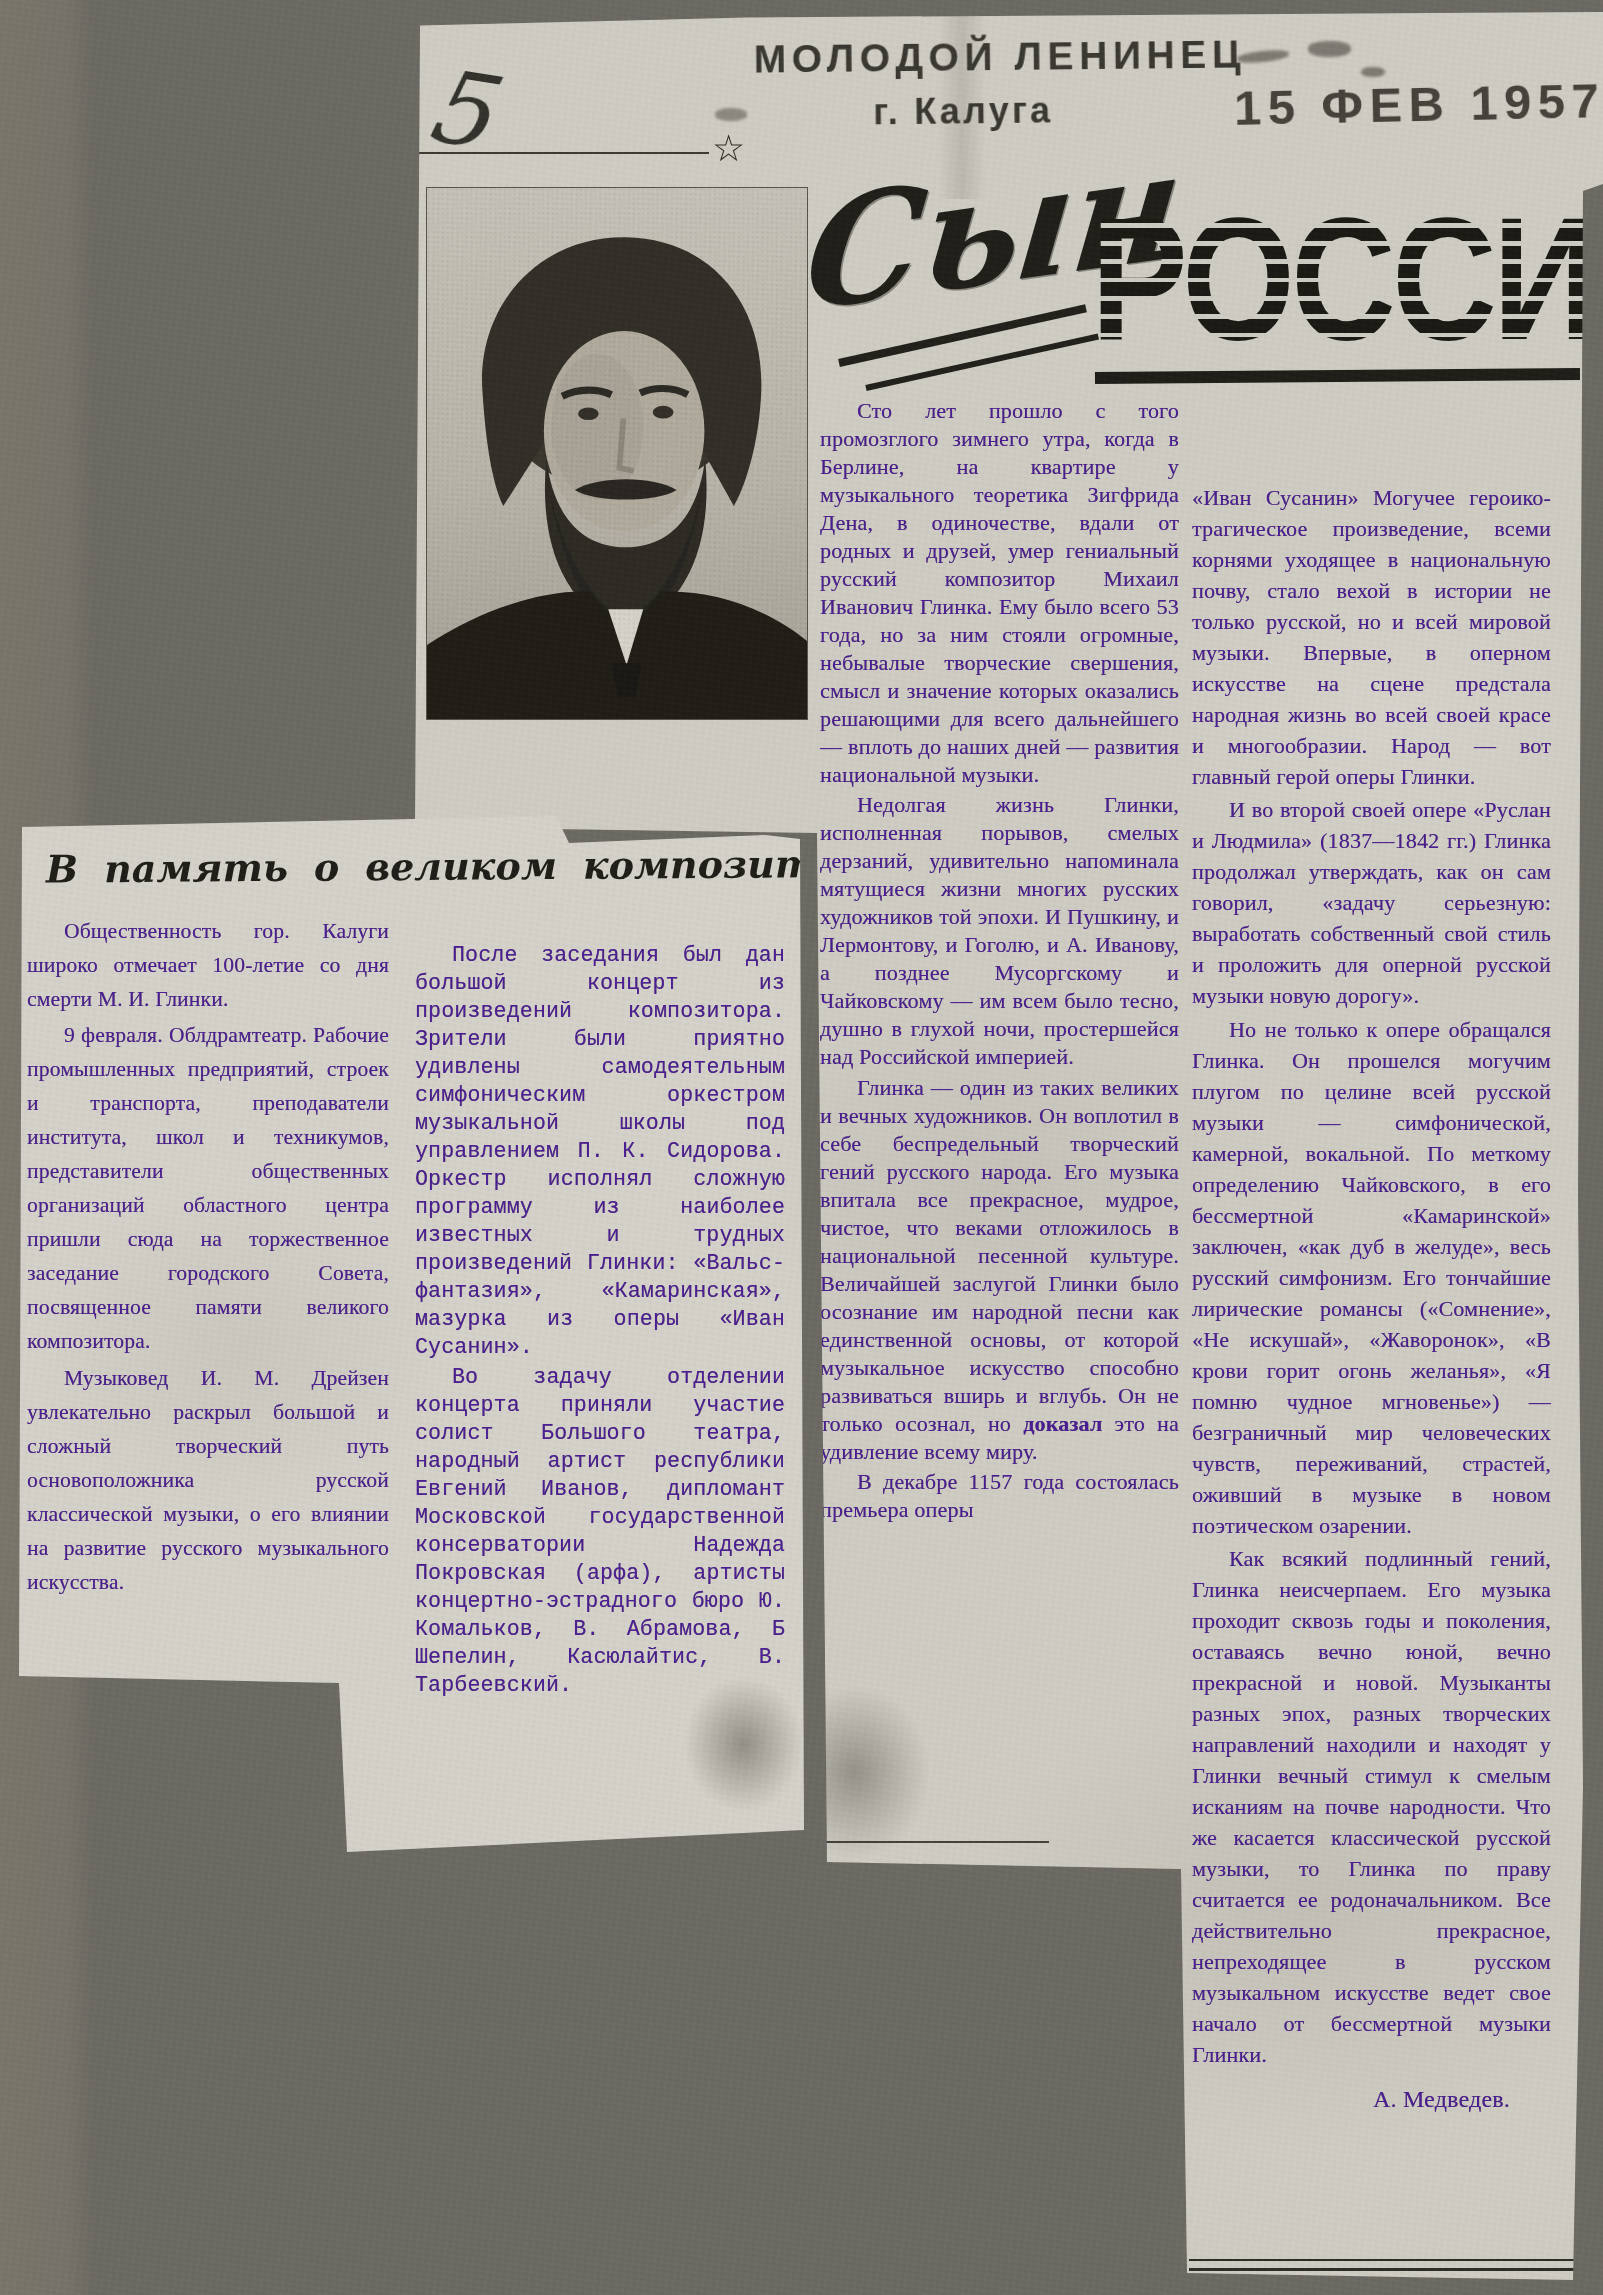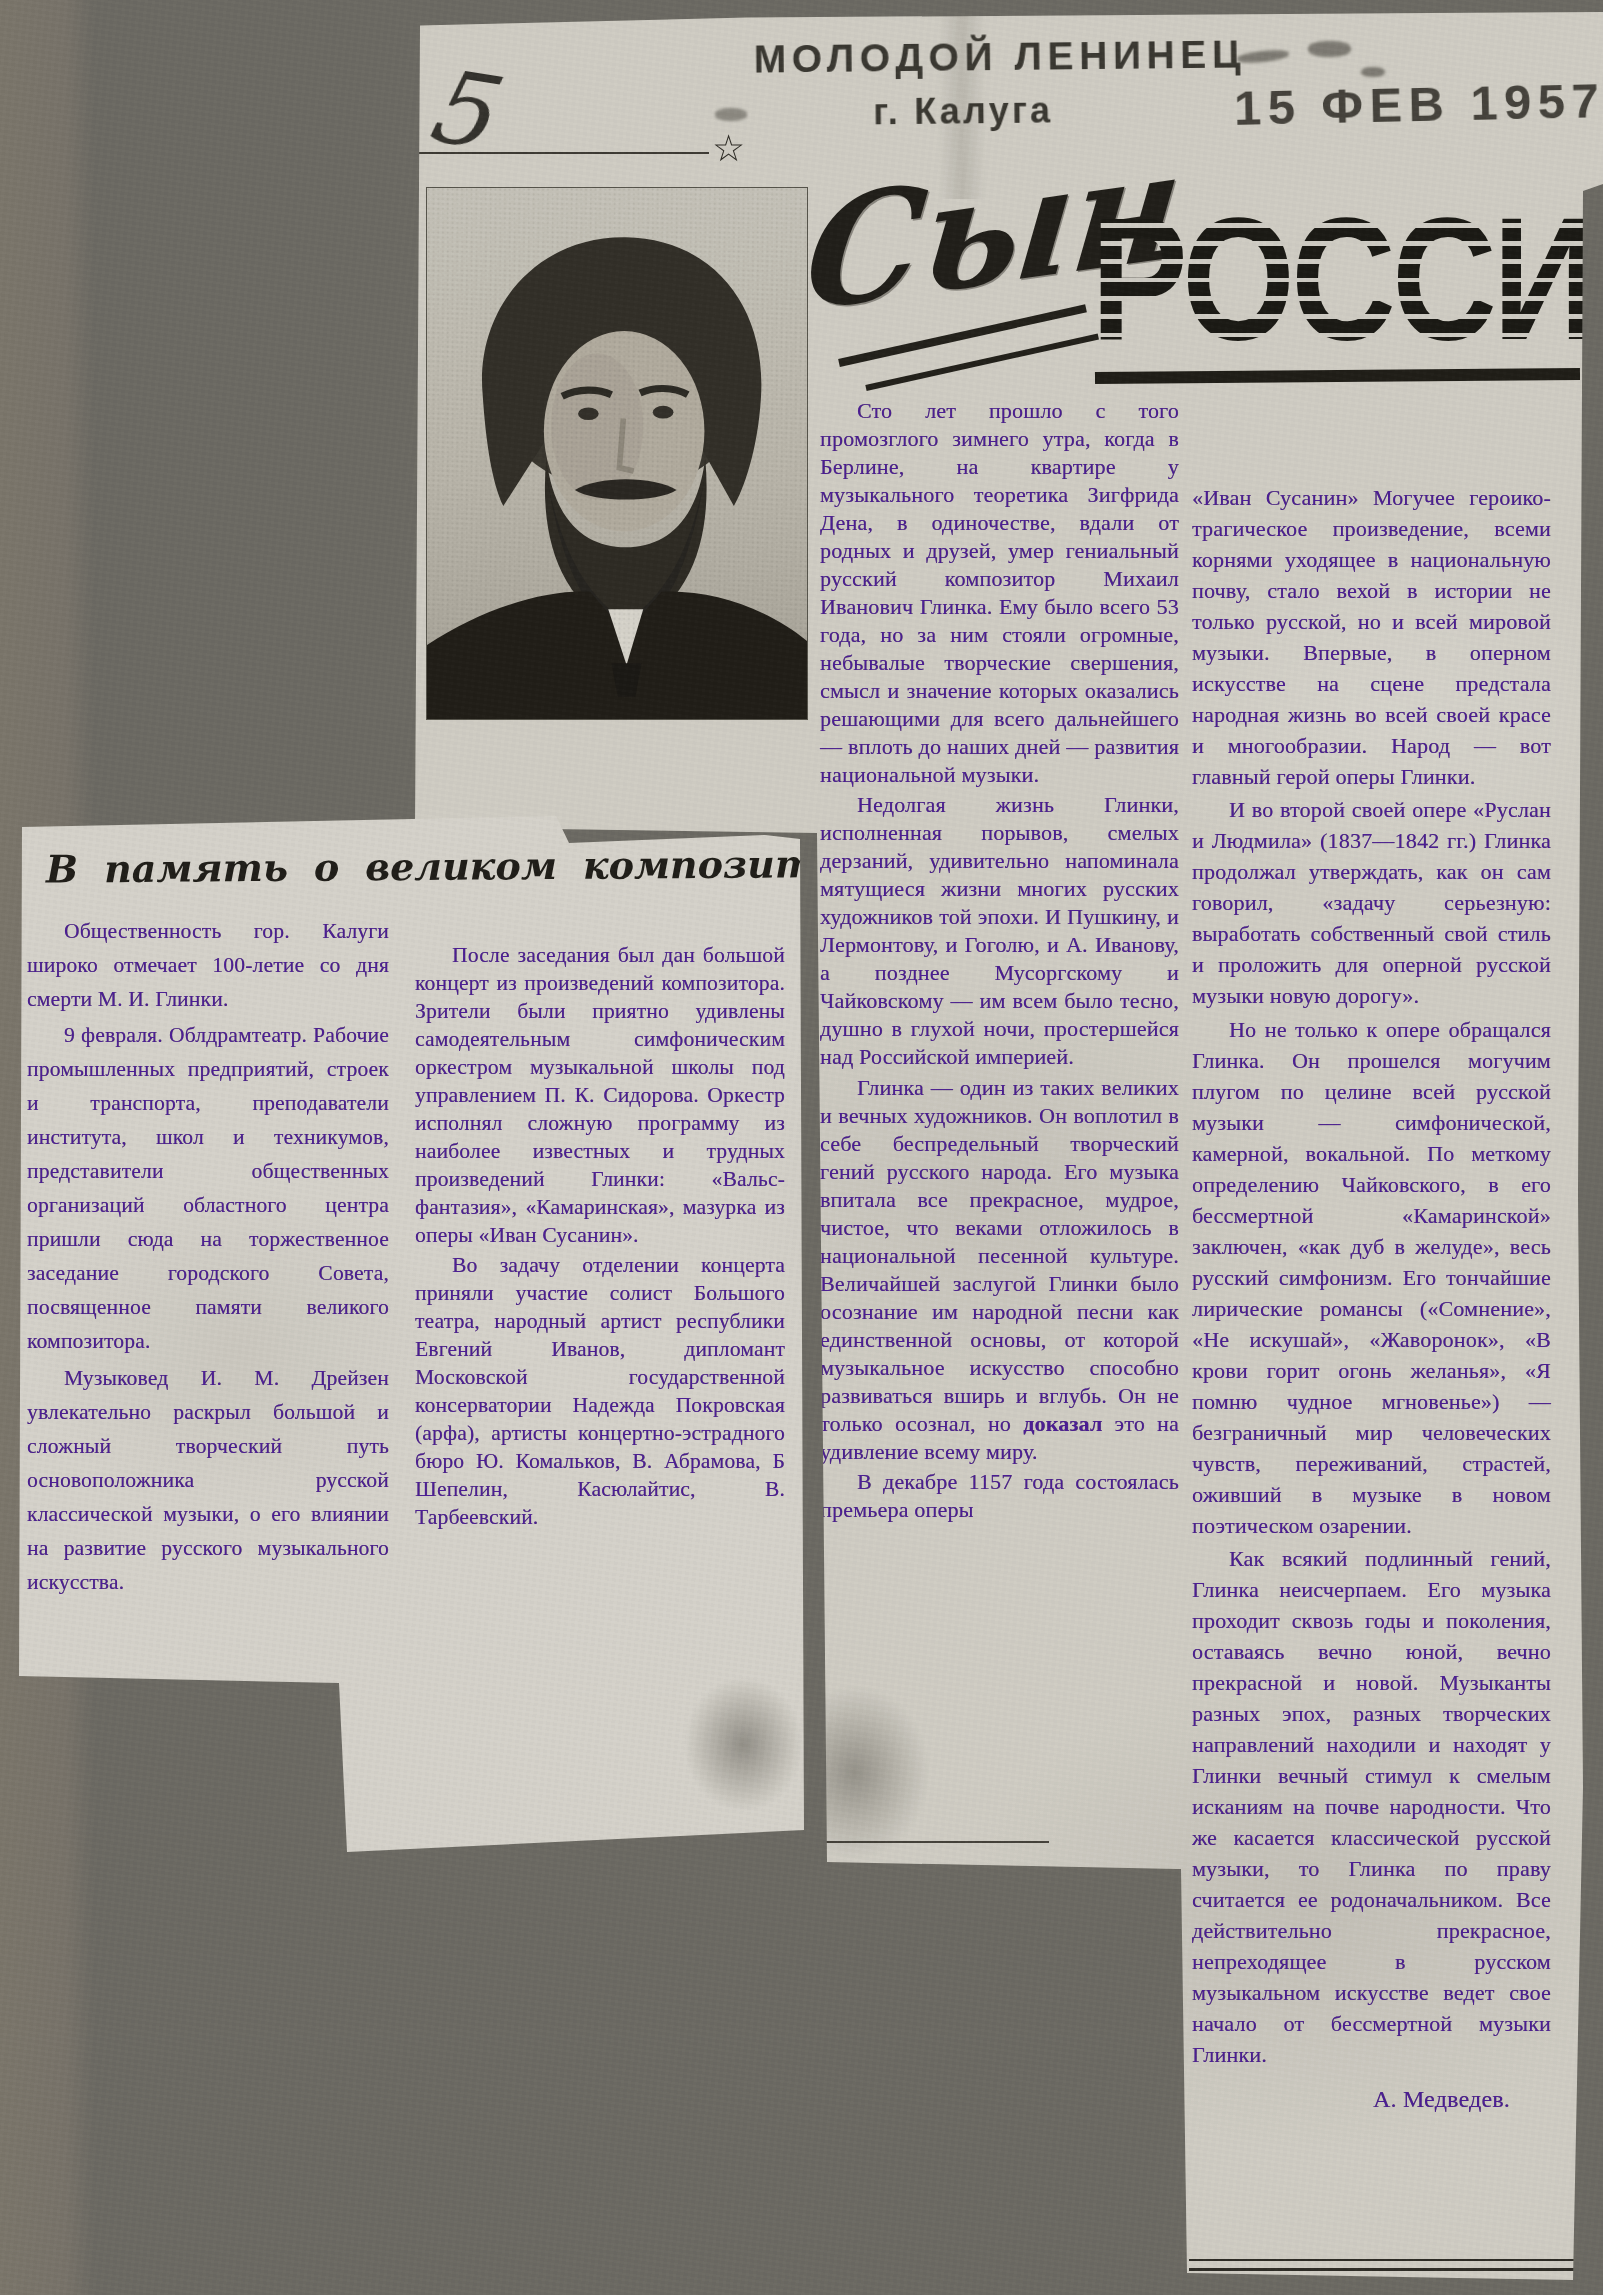--- a/index.html
+++ b/index.html
@@ -70,21 +70,21 @@
   .sig{text-align:right;padding-right:41px;font-weight:normal;font-size:24px;
        text-indent:0;margin-top:14.3px !important;}
   .endrule1{position:absolute;left:825px;top:1841px;width:224px;height:2.4px;background:#45423a;}
   .endrule2{position:absolute;left:1189px;top:2259px;width:389px;height:7.2px;
             border-top:2.4px solid #2e2c26;border-bottom:3.2px solid #2e2c26;}
   
   .headline{position:absolute;left:46px;top:844px;width:739px;white-space:nowrap;
     font-family:"DejaVu Serif",serif;font-style:italic;font-weight:bold;font-size:38px;
     color:#201e19;word-spacing:12.7px;transform:rotate(-.4deg);}
   .l-col1{left:27px;top:914px;width:362px;font-size:21.5px;line-height:34px;}
-  .l-col2{left:415px;top:941px;width:370px;font-size:21.5px;line-height:28px;}
+  .l-col2{left:415px;top:941px;width:370px;font-size:21.5px;line-height:28px;font-family:Liberation Mono, monospace;}
   .blotch{position:absolute;border-radius:50%;pointer-events:none;}
   .b1{left:779px;top:1685px;width:151px;height:175px;
       background:radial-gradient(closest-side,rgba(55,52,44,.38),rgba(55,52,44,0));}
   .b2{left:684px;top:1677px;width:119px;height:135px;
       background:radial-gradient(closest-side,rgba(55,52,44,.42),rgba(55,52,44,0));}
   .b3{left:938px;top:16px;width:48px;height:183px;
       background:linear-gradient(90deg,rgba(60,57,48,0),rgba(60,57,48,.14),rgba(60,57,48,0));
       border-radius:0;}
 </style>
 </head>

